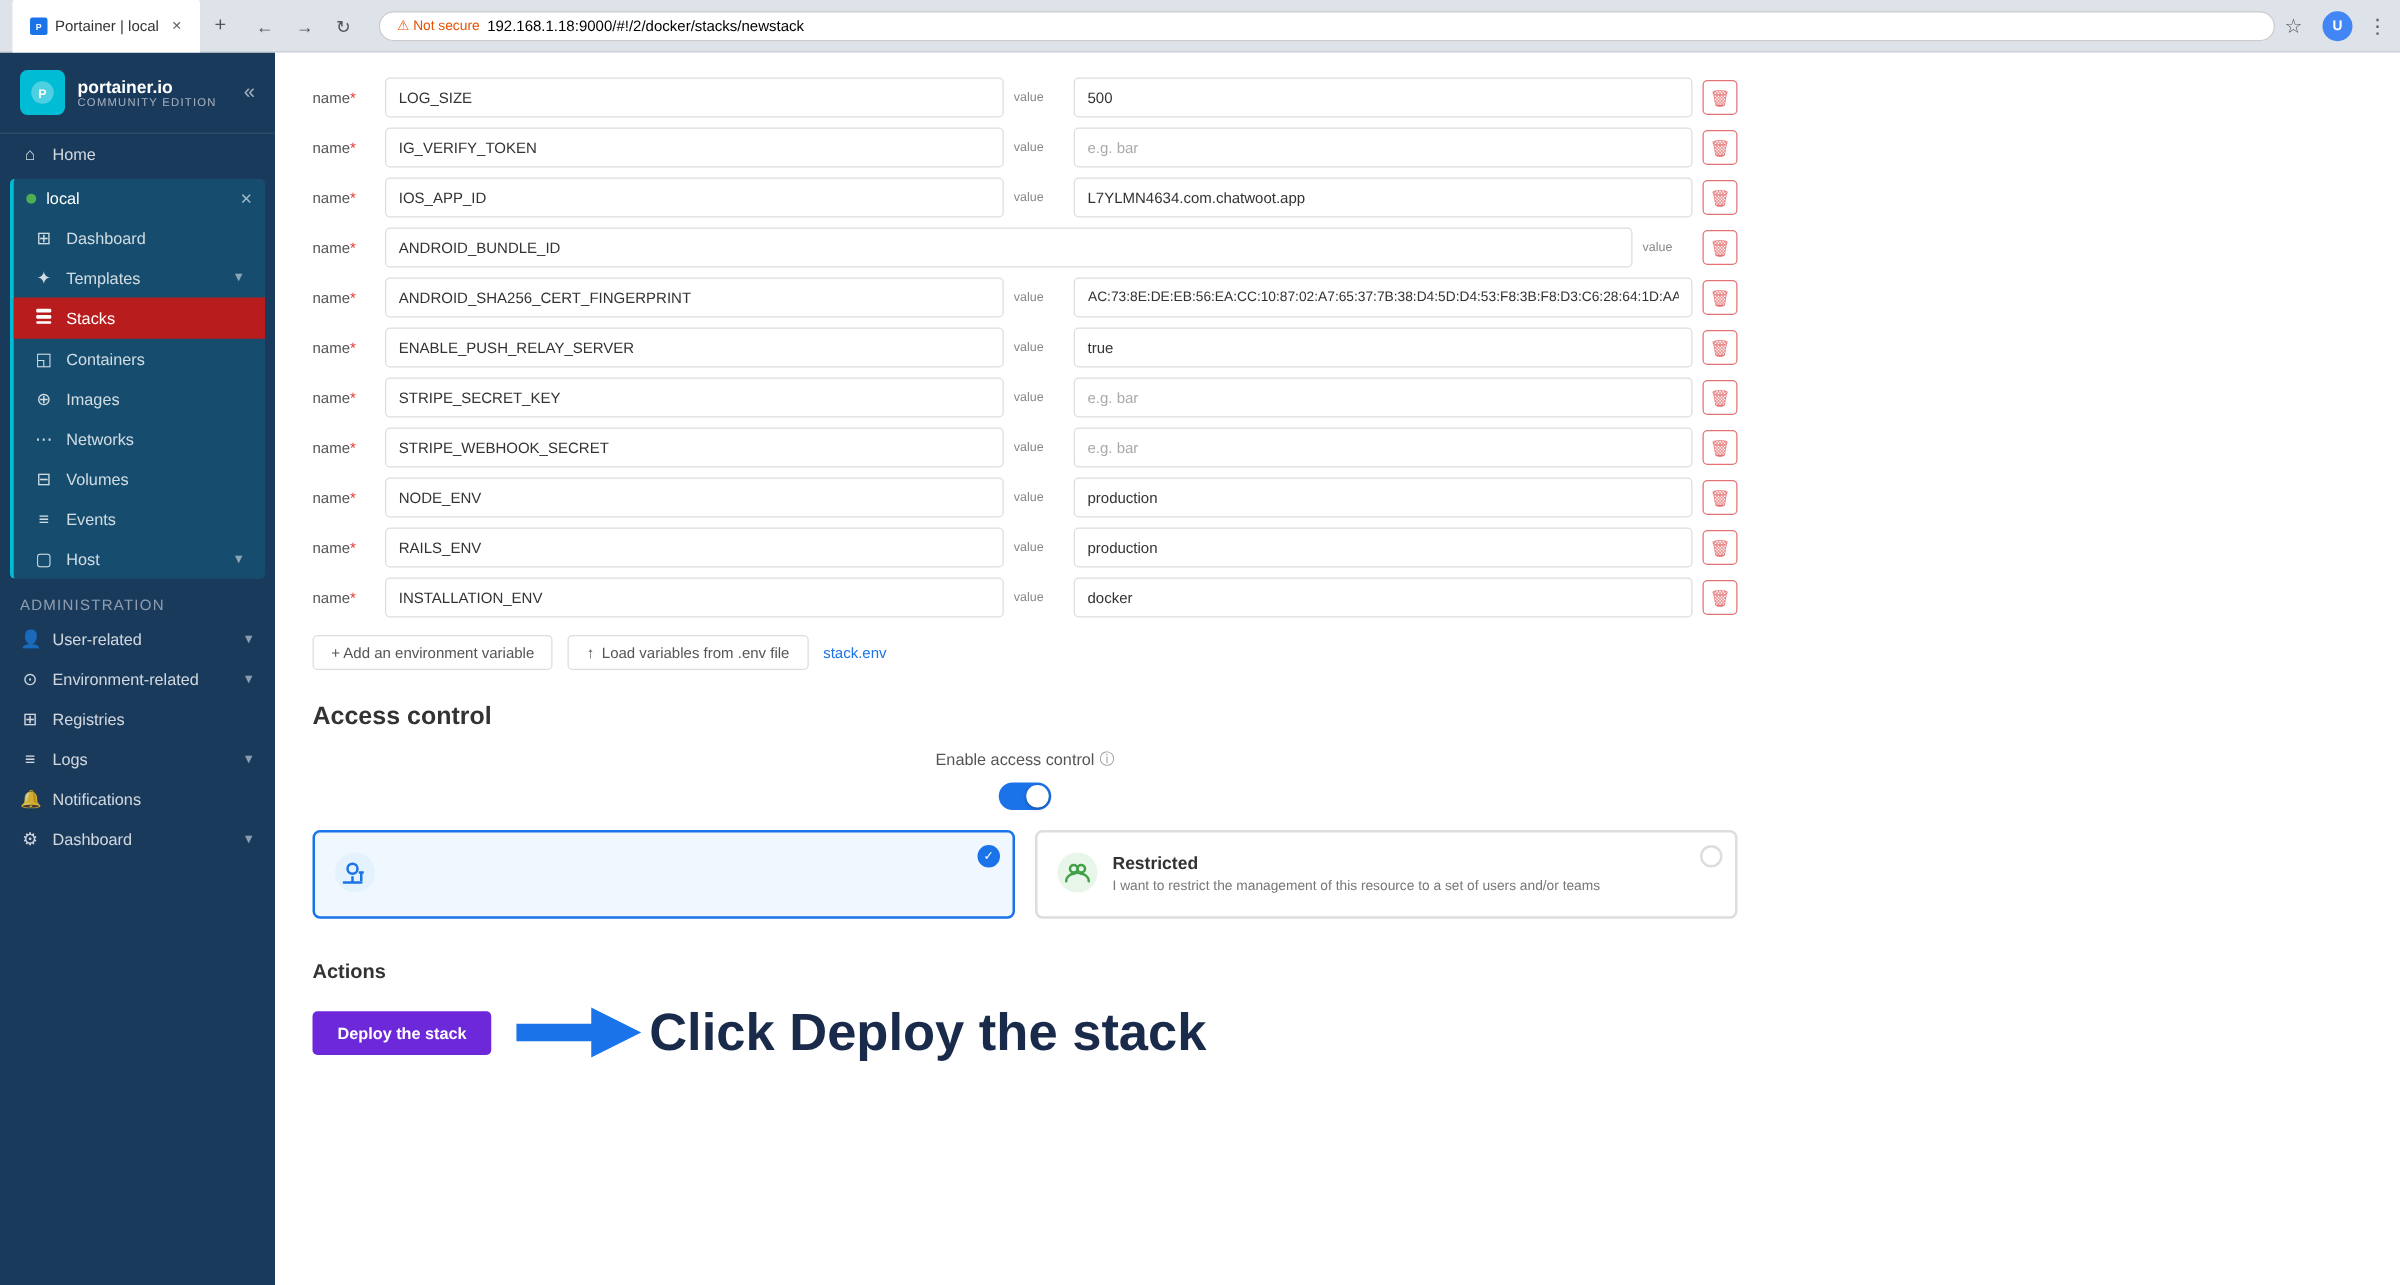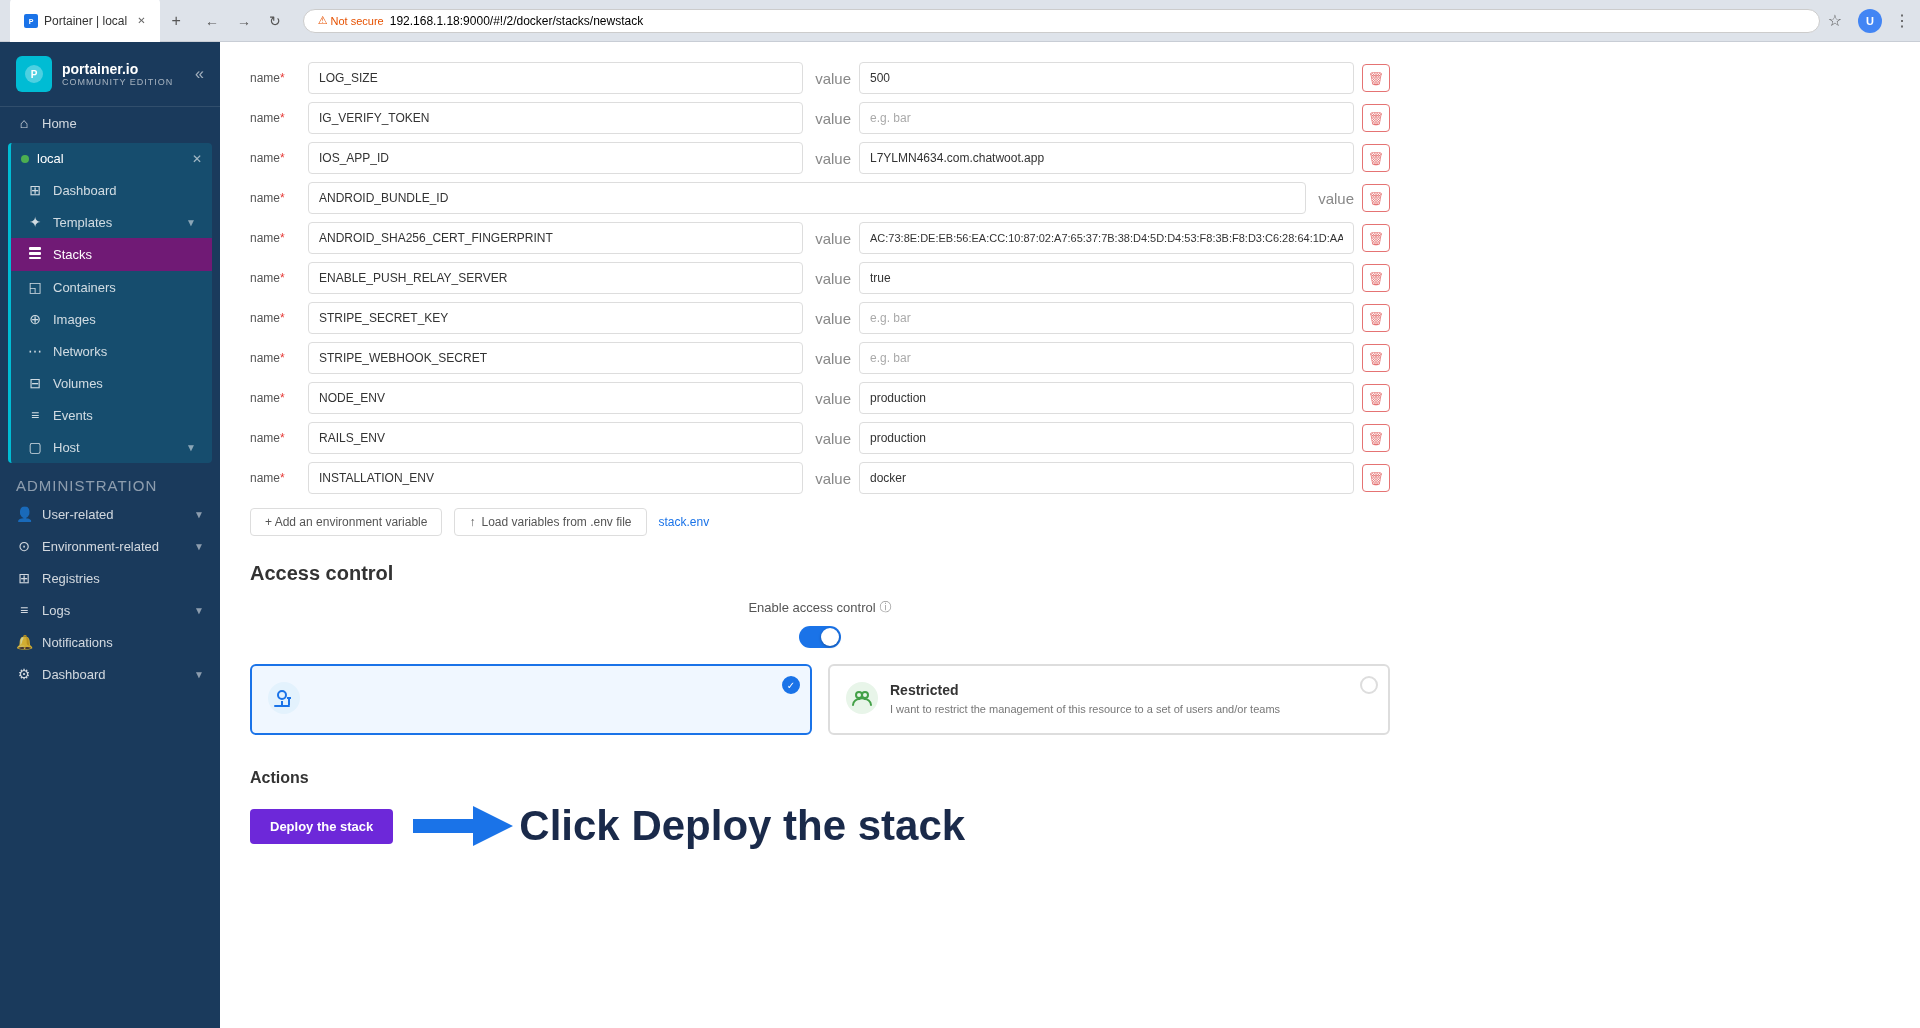--- a/index.html
+++ b/index.html
@@ -23,41 +23,41 @@
     .app-container { display: flex; flex: 1; overflow: hidden; }
 
     
     .sidebar { width: 220px; background: #1a3a5c; color: white; display: flex; flex-direction: column; overflow-y: auto; flex-shrink: 0; }
     .sidebar-logo { padding: 14px 16px; display: flex; align-items: center; gap: 10px; border-bottom: 1px solid rgba(255,255,255,0.1); }
     .logo-icon { width: 36px; height: 36px; background: #00bcd4; border-radius: 6px; display: flex; align-items: center; justify-content: center; font-weight: bold; color: white; font-size: 14px; }
     .logo-text { font-size: 14px; font-weight: 600; color: white; line-height: 1.2; }
     .logo-sub { font-size: 9px; color: rgba(255,255,255,0.6); text-transform: uppercase; letter-spacing: 1px; }
     .collapse-btn { margin-left: auto; color: rgba(255,255,255,0.6); cursor: pointer; font-size: 16px; }
     .sidebar-item { display: flex; align-items: center; gap: 10px; padding: 8px 16px; color: rgba(255,255,255,0.8); cursor: pointer; font-size: 13px; transition: background 0.15s; }
-    .sidebar-item.active { background: #701a75; color: white; }
-    .sidebar-item.section-header { color: rgba(255,255,255,0.5); font-size: 15px; text-transform: uppercase; letter-spacing: 1px; padding: 10px 16px 4px; cursor: default; }
+    .sidebar-item.active { background: #b91c1c; color: white; }
+    .sidebar-item.section-header { color: rgba(255,255,255,0.5); font-size: 12px; text-transform: uppercase; letter-spacing: 1px; padding: 10px 16px 4px; cursor: default; }
     .sidebar-item .item-icon { width: 16px; text-align: center; font-size: 14px; }
     .sidebar-item .expand-icon { margin-left: auto; font-size: 10px; color: rgba(255,255,255,0.5); }
 
     .local-section { background: rgba(0,188,212,0.15); border-left: 3px solid #00bcd4; margin: 4px 8px; border-radius: 4px; }
     .local-header { display: flex; align-items: center; gap: 8px; padding: 8px 10px; color: white; cursor: pointer; }
     .local-dot { width: 8px; height: 8px; background: #4caf50; border-radius: 50%; }
     .local-close { margin-left: auto; color: rgba(255,255,255,0.6); font-size: 12px; }
 
     
     .main-content { flex: 1; overflow-y: auto; background: white; padding: 0; }
     .content-area { padding: 20px 30px; max-width: 1200px; }
 
     
     .env-row { display: flex; align-items: center; gap: 8px; margin-bottom: 8px; }
     .env-label { color: #555; font-size: 12px; width: 50px; flex-shrink: 0; }
     .env-label span { color: #e53935; }
     .env-input { flex: 1; border: 1px solid #ddd; border-radius: 4px; padding: 6px 10px; font-size: 12px; color: #333; background: white; height: 32px; }
     .env-input::placeholder { color: #aaa; }
-    .env-separator { color: #888; font-size: 15px; width: 40px; text-align: right; flex-shrink: 0; }
+    .env-separator { color: #888; font-size: 10px; width: 40px; text-align: left; flex-shrink: 0; }
     .delete-btn { background: none; border: 1px solid #e57373; color: #e57373; border-radius: 4px; width: 28px; height: 28px; cursor: pointer; display: flex; align-items: center; justify-content: center; flex-shrink: 0; font-size: 13px; }
 
     .env-actions { display: flex; align-items: center; gap: 12px; margin: 14px 0; }
     .btn-outline { background: white; border: 1px solid #ddd; border-radius: 4px; padding: 6px 14px; font-size: 12px; color: #555; cursor: pointer; display: flex; align-items: center; gap: 6px; }
     .env-file-link { color: #1a73e8; font-size: 12px; cursor: pointer; }
 
     
     .section-title { font-size: 20px; font-weight: 600; color: #333; margin-bottom: 14px; margin-top: 26px; }
     .access-control-row { display: flex; align-items: center; gap: 10px; margin-bottom: 16px; flex-direction: column; }
     .access-label { font-size: 13px; color: #555; display: flex; align-items: center; gap: 4px; }

